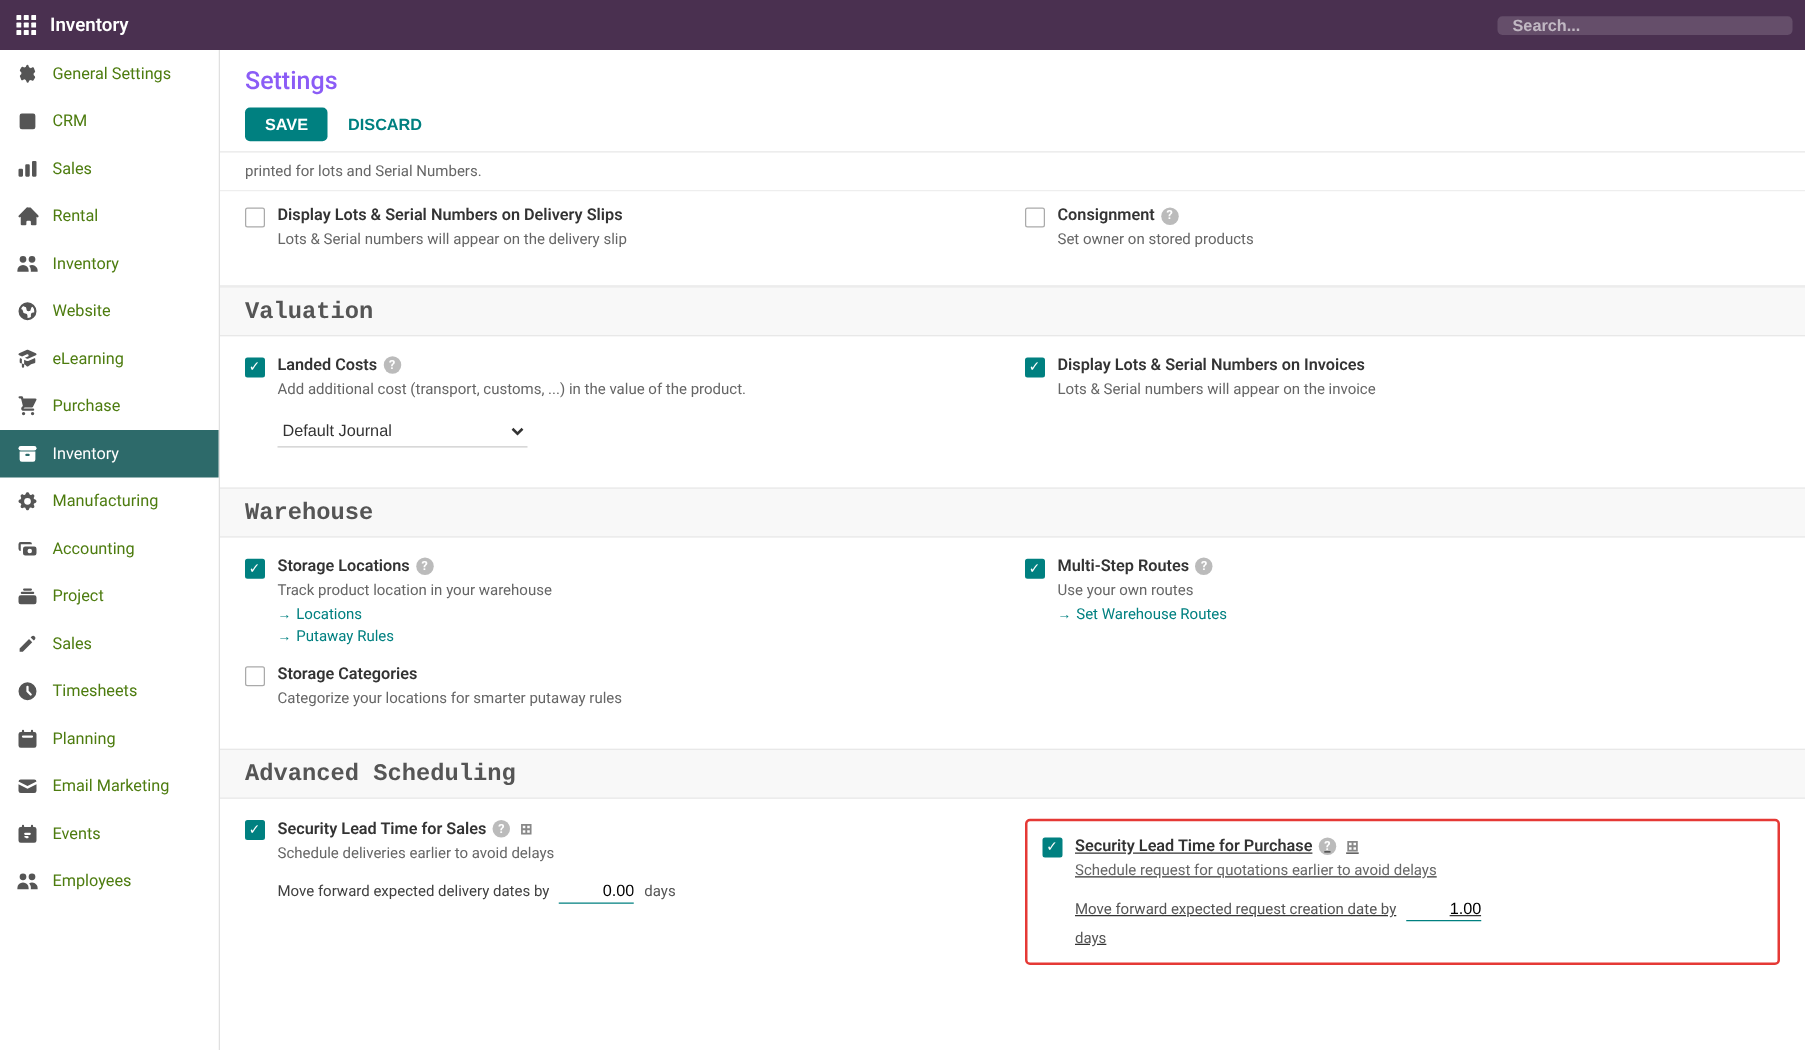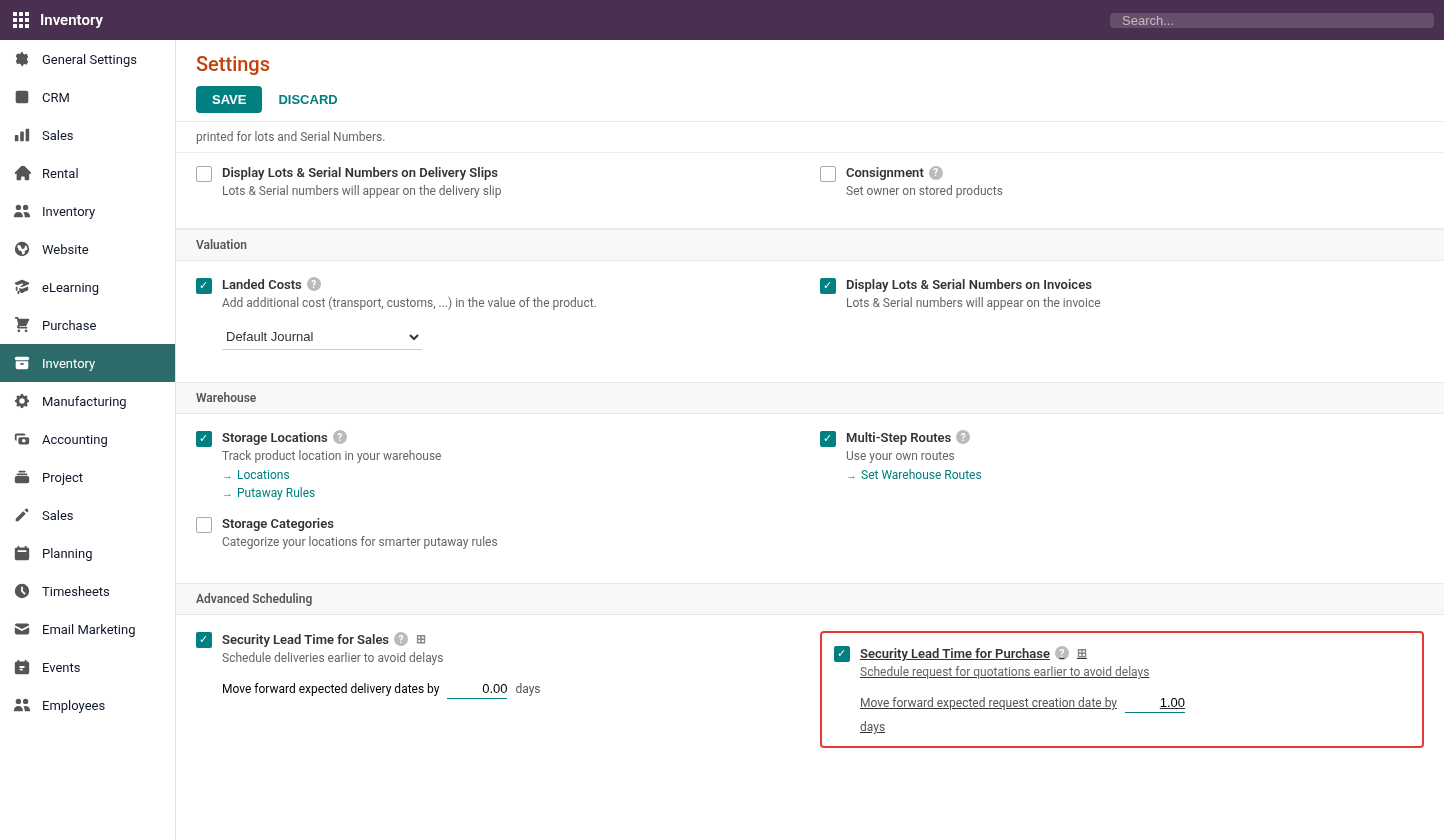--- a/index.html
+++ b/index.html
@@ -28,41 +28,42 @@
       padding: 6px 12px; border-radius: 4px; cursor: pointer; font-size: 13px; color: rgba(255,255,255,0.9);
     }
     .top-nav .search-bar {
       margin-left: auto;
       background: rgba(255,255,255,0.15);
       border: none;
       border-radius: 4px;
       padding: 0 12px;
       color: #fff;
       font-size: 13px;
-      width: 324px;
+      width: 236px;
+      font-weight: bold;
     }
     .top-nav .search-bar::placeholder { color: rgba(255,255,255,0.6); }
 
     
     .layout { display: flex; flex: 1; overflow: hidden; }
 
     
     .sidebar {
       width: 176px;
       background: #fff;
       border-right: 1px solid #e0e0e0;
       overflow-y: auto;
       flex-shrink: 0;
     }
     .sidebar-item {
       display: flex;
       align-items: center;
       padding: 9px 12px;
       cursor: pointer;
-      color: #0f172a;
+      color: #4d7c0f;
       font-size: 13px;
       gap: 10px;
     }
     .sidebar-item.active { background: #2d6a6a; color: #fff; }
     .sidebar-item .icon {
       width: 20px; height: 20px; display: flex; align-items: center; justify-content: center; flex-shrink: 0;
     }
     .sidebar-item .icon svg { width: 18px; height: 18px; }
 
     
@@ -71,21 +72,21 @@
       overflow-y: auto;
       background: #fff;
     }
 
     
     .page-header {
       padding: 12px 20px 8px;
       background: #fff;
       border-bottom: 1px solid #e8e8e8;
     }
-    .page-title { font-size: 20px; font-weight: 500; color: #c2410c; margin-bottom: 10px; }
+    .page-title { font-size: 20px; font-weight: 500; color: #8b5cf6; margin-bottom: 10px; }
     .btn-row { display: flex; gap: 8px; }
     .btn-save {
       background: #008080;
       color: #fff;
       border: none;
       padding: 6px 16px;
       border-radius: 4px;
       cursor: pointer;
       font-size: 13px;
       font-weight: 600;
@@ -102,23 +103,24 @@
 
     
     .settings-body { padding: 0; }
 
     
     .section-header {
       background: #f8f8f8;
       border-top: 1px solid #e8e8e8;
       border-bottom: 1px solid #e8e8e8;
       padding: 8px 20px;
-      font-size: 12px;
+      font-size: 19px;
       font-weight: 600;
       color: #555;
+      font-family: Liberation Mono, monospace;
     }
     .section-body { padding: 16px 20px; }
     .settings-row { display: flex; gap: 20px; margin-bottom: 16px; }
     .setting-item { flex: 1; display: flex; gap: 10px; align-items: flex-start; }
     .setting-content { flex: 1; }
     .setting-title { font-weight: 600; font-size: 13px; color: #333; margin-bottom: 3px; display: flex; align-items: center; gap: 5px; }
     .setting-desc { font-size: 12px; color: #666; line-height: 1.4; }
     .setting-link { color: #008080; cursor: pointer; font-size: 12px; display: flex; align-items: center; gap: 4px; margin-top: 4px; }
     .cb-teal {
       appearance: none;
@@ -324,33 +326,33 @@
         <svg viewBox="0 0 20 20" fill="#555">
             <path d="M13.586 3.586a2 2 0 112.828 2.828l-.793.793-2.828-2.828.793-.793zM11.379 5.793L3 14.172V17h2.828l8.38-8.379-2.83-2.828z"></path>
           </svg>
       </span>
       <span>Sales</span>
     </div>
 
     <div class="sidebar-item">
       <span class="icon">
         <svg viewBox="0 0 20 20" fill="#555">
+            <path fill-rule="evenodd" d="M10 18a8 8 0 100-16 8 8 0 000 16zm1-12a1 1 0 10-2 0v4a1 1 0 00.293.707l2.828 2.829a1 1 0 101.415-1.415L11 9.586V6z" clip-rule="evenodd"></path>
+          </svg>
+      </span>
+      <span>Timesheets</span>
+    </div>
+
+    <div class="sidebar-item">
+      <span class="icon">
+        <svg viewBox="0 0 20 20" fill="#555">
             <path fill-rule="evenodd" d="M6 2a1 1 0 00-1 1v1H4a2 2 0 00-2 2v10a2 2 0 002 2h12a2 2 0 002-2V6a2 2 0 00-2-2h-1V3a1 1 0 10-2 0v1H7V3a1 1 0 00-1-1zm0 5a1 1 0 000 2h8a1 1 0 100-2H6z" clip-rule="evenodd"></path>
           </svg>
       </span>
       <span>Planning</span>
-    </div>
-
-    <div class="sidebar-item">
-      <span class="icon">
-        <svg viewBox="0 0 20 20" fill="#555">
-            <path fill-rule="evenodd" d="M10 18a8 8 0 100-16 8 8 0 000 16zm1-12a1 1 0 10-2 0v4a1 1 0 00.293.707l2.828 2.829a1 1 0 101.415-1.415L11 9.586V6z" clip-rule="evenodd"></path>
-          </svg>
-      </span>
-      <span>Timesheets</span>
     </div>
 
     <div class="sidebar-item">
       <span class="icon">
         <svg viewBox="0 0 20 20" fill="#555">
             <path d="M2.003 5.884L10 9.882l7.997-3.998A2 2 0 0016 4H4a2 2 0 00-1.997 1.884z"></path>
             <path d="M18 8.118l-8 4-8-4V14a2 2 0 002 2h12a2 2 0 002-2V8.118z"></path>
           </svg>
       </span>
       <span>Email Marketing</span>
@@ -501,21 +503,21 @@
           <div class="setting-item">
             <div class="cb-teal"></div>
             <div class="setting-content">
               <div class="setting-title">
                 <span>Security Lead Time for Sales</span>
                 <span class="help-icon">?</span>
                 <span class="spreadsheet-icon">⊞</span>
               </div>
               <div class="setting-desc">Schedule deliveries earlier to avoid delays</div>
               <div style="margin-top: 12px; display: flex; align-items: center; gap: 8px; flex-wrap: wrap;">
-                <span style="color:#000000; font-size:12px;">Move forward expected delivery dates by</span>
+                <span style="color:#404040; font-size:12px;">Move forward expected delivery dates by</span>
                 <input class="number-input" type="text" value="0.00" style="">
                 <span style="color:#555; font-size:12px;">days</span>
               </div>
             </div>
           </div>
 
           <div class="setting-item" style="position: relative;">
             <div style="border: 2px solid #e53935; border-radius: 4px; padding: 12px; flex: 1; display: flex; gap: 10px; text-decoration: underline;">
               <div class="cb-teal"></div>
               <div class="setting-content">

